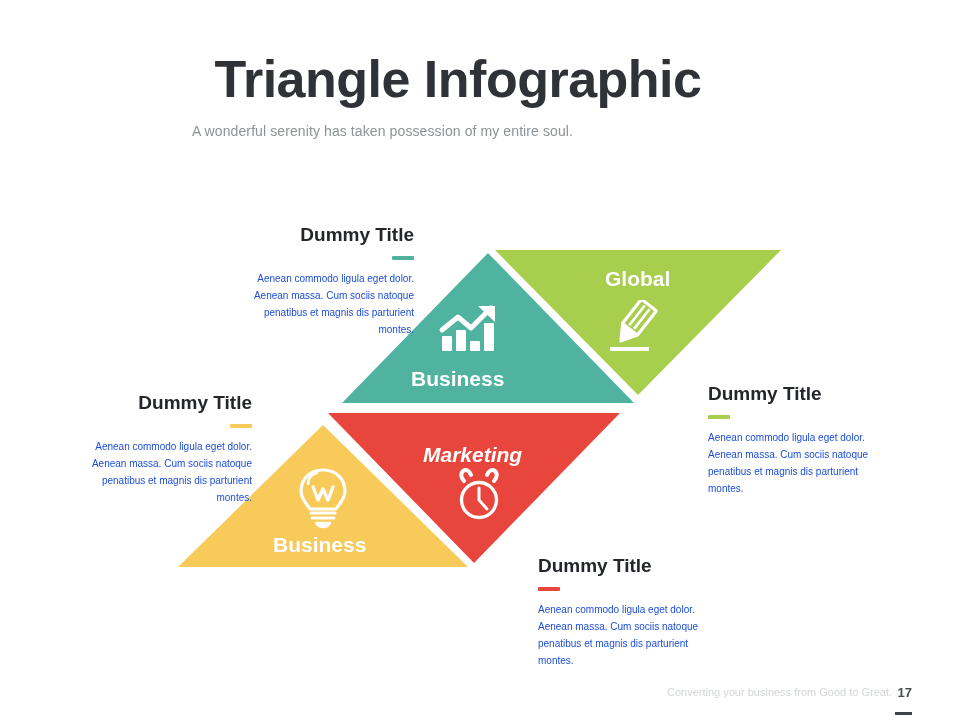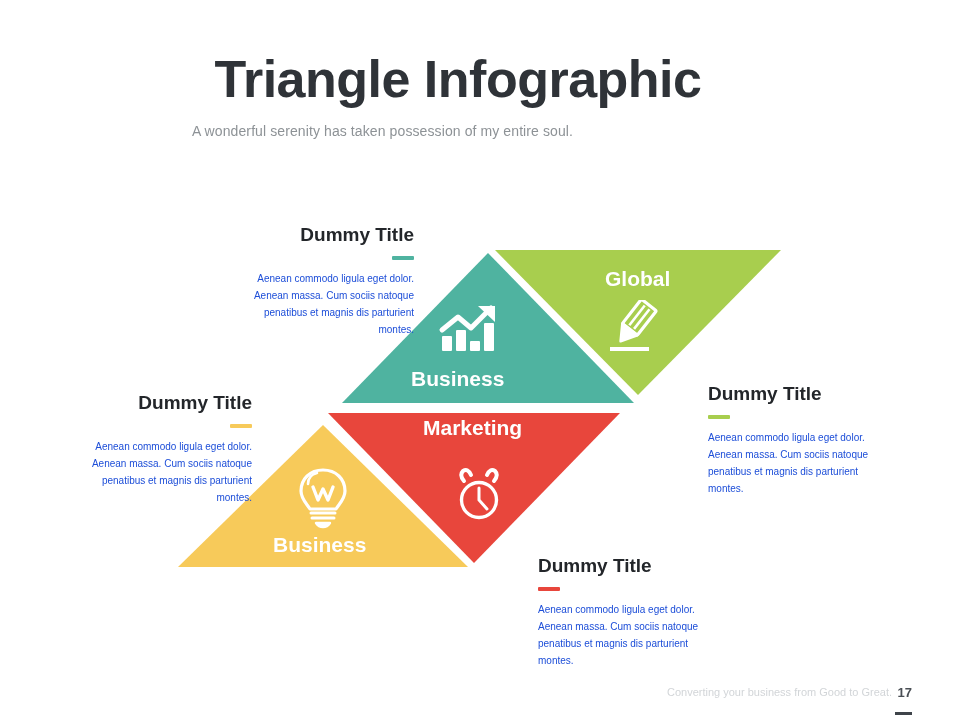--- a/index.html
+++ b/index.html
@@ -68,21 +68,21 @@
   }
   .tri-icon {
     position: absolute;
   }
 
   
   #label-success  { left: 241px; top: 122px; }
   #icon-success   { left: 268px; top: 58px; }
   #label-global   { left: 435px; top: 22px; }
   #icon-global    { left: 437px; top: 55px; }
-  #label-marketing{ left: 253px; top: 171px; }
+  #label-marketing{ left: 253px; top: 198px; font-style: italic; }
   #icon-marketing { left: 281px; top: 222px; }
   #label-business { left: 103px; top: 288px; }
   #icon-business  { left: 125px; top: 222px; }
 
   
   .callout {
     position: absolute;
     width: 180px;
     margin-top: 36px;
   }

